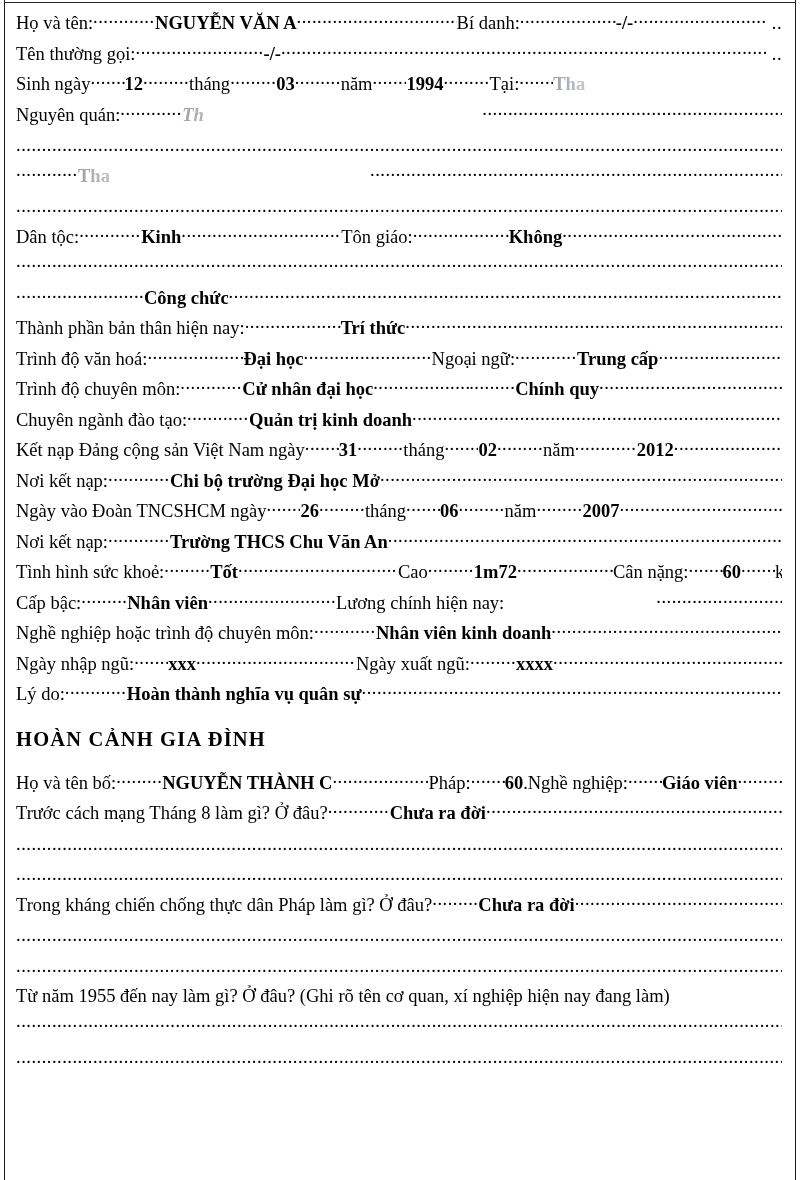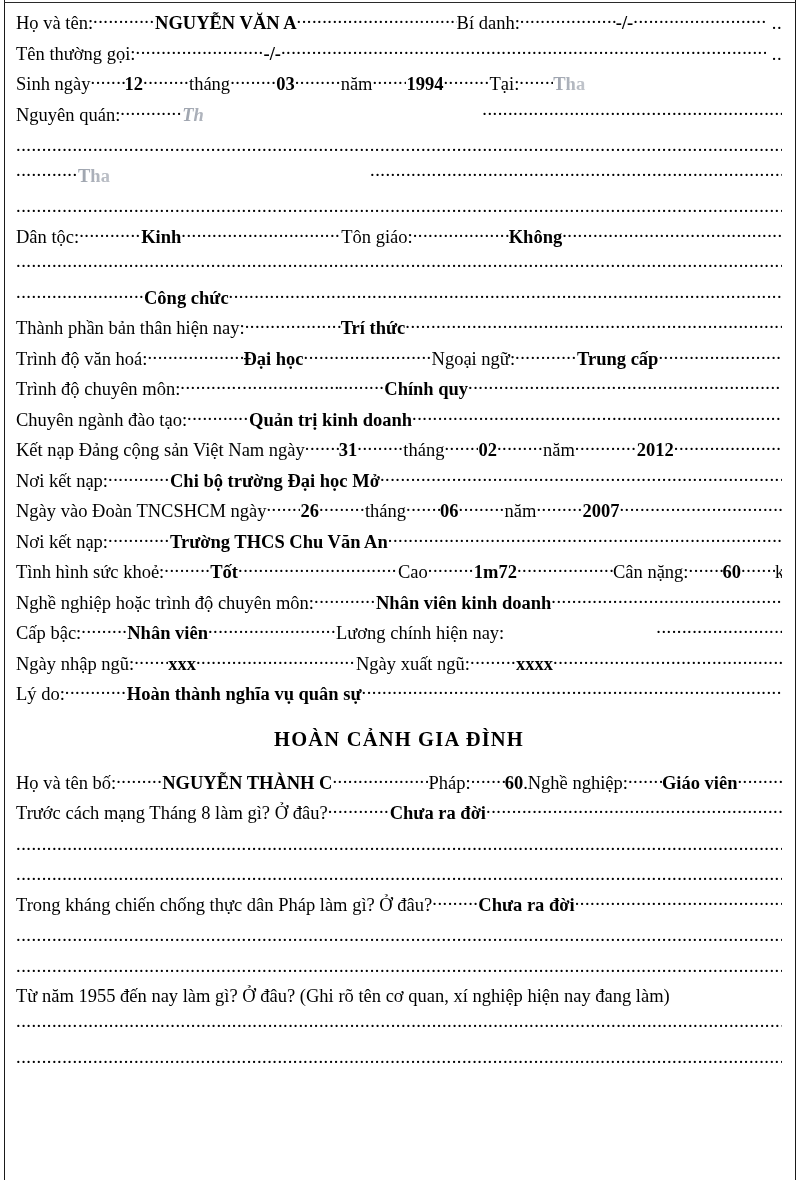--- a/index.html
+++ b/index.html
@@ -126,21 +126,20 @@
   
   .stub {
     flex: 0 0 auto;
     padding-left: 6px;
     letter-spacing: 0.5px;
   }
   .spacer-12 { height: 12px; }
 
   .section-heading {
     width: 100%;
-    text-align: center;
     font-weight: bold;
     font-size: 20.5px;
     letter-spacing: 1.2px;
     line-height: 34px;
     height: 34px;
     white-space: nowrap;
   }
 </style>
 </head>
 <body>
@@ -247,20 +246,21 @@
       <span class="dots w-l"></span>
       <span class="lbl">Ngoại ngữ:</span>
       <span class="dots w-s"></span>
       <span class="val">Trung cấp</span>
       <span class="dots"></span>
     </div>
 
     <div class="line">
       <span class="lbl">Trình độ chuyên môn:</span>
       <span class="dots w-s"></span>
+      <span class="val">Cử nhân đại học</span>
       <span class="dots w-m"></span>
       <span class="dots w-xs"></span>
       <span class="val">Chính quy</span>
       <span class="dots"></span>
     </div>
 
     <div class="line">
       <span class="lbl">Chuyên ngành đào tạo:</span>
       <span class="dots w-s"></span>
       <span class="val">Quản trị kinh doanh</span>
@@ -319,40 +319,40 @@
       <span class="lbl">Cao</span>
       <span class="dots w-xs"></span>
       <span class="val">1m72</span>
       <span class="dots w-m"></span>
       <span class="lbl">Cân nặng:</span>
       <span class="dots w-xxs"></span>
       <span class="val">60</span>
       <span class="dots w-xxs"></span>
       <span class="lbl">kg</span>
 
-    </div>
-
-    <div class="line">
-      <span class="lbl">Nghề nghiệp hoặc trình độ chuyên môn:</span>
-      <span class="dots w-s"></span>
-      <span class="val">Nhân viên kinh doanh</span>
-      <span class="dots"></span>
     </div>
 
     <div class="line">
       <span class="lbl">Cấp bậc:</span>
       <span class="dots w-xs"></span>
       <span class="val">Nhân viên</span>
       <span class="dots w-l"></span>
       <span class="lbl">Lương chính hiện nay:</span>
       <span class="blankbox w150"></span>
       <span class="dots"></span>
     </div>
 
     <div class="line">
+      <span class="lbl">Nghề nghiệp hoặc trình độ chuyên môn:</span>
+      <span class="dots w-s"></span>
+      <span class="val">Nhân viên kinh doanh</span>
+      <span class="dots"></span>
+    </div>
+
+    <div class="line">
       <span class="lbl">Ngày nhập ngũ:</span>
       <span class="dots w-xxs"></span>
       <span class="val">xxx</span>
       <span class="dots w-xl"></span>
       <span class="lbl">Ngày xuất ngũ:</span>
       <span class="dots w-xs"></span>
       <span class="val">xxxx</span>
       <span class="dots"></span>
     </div>
 

